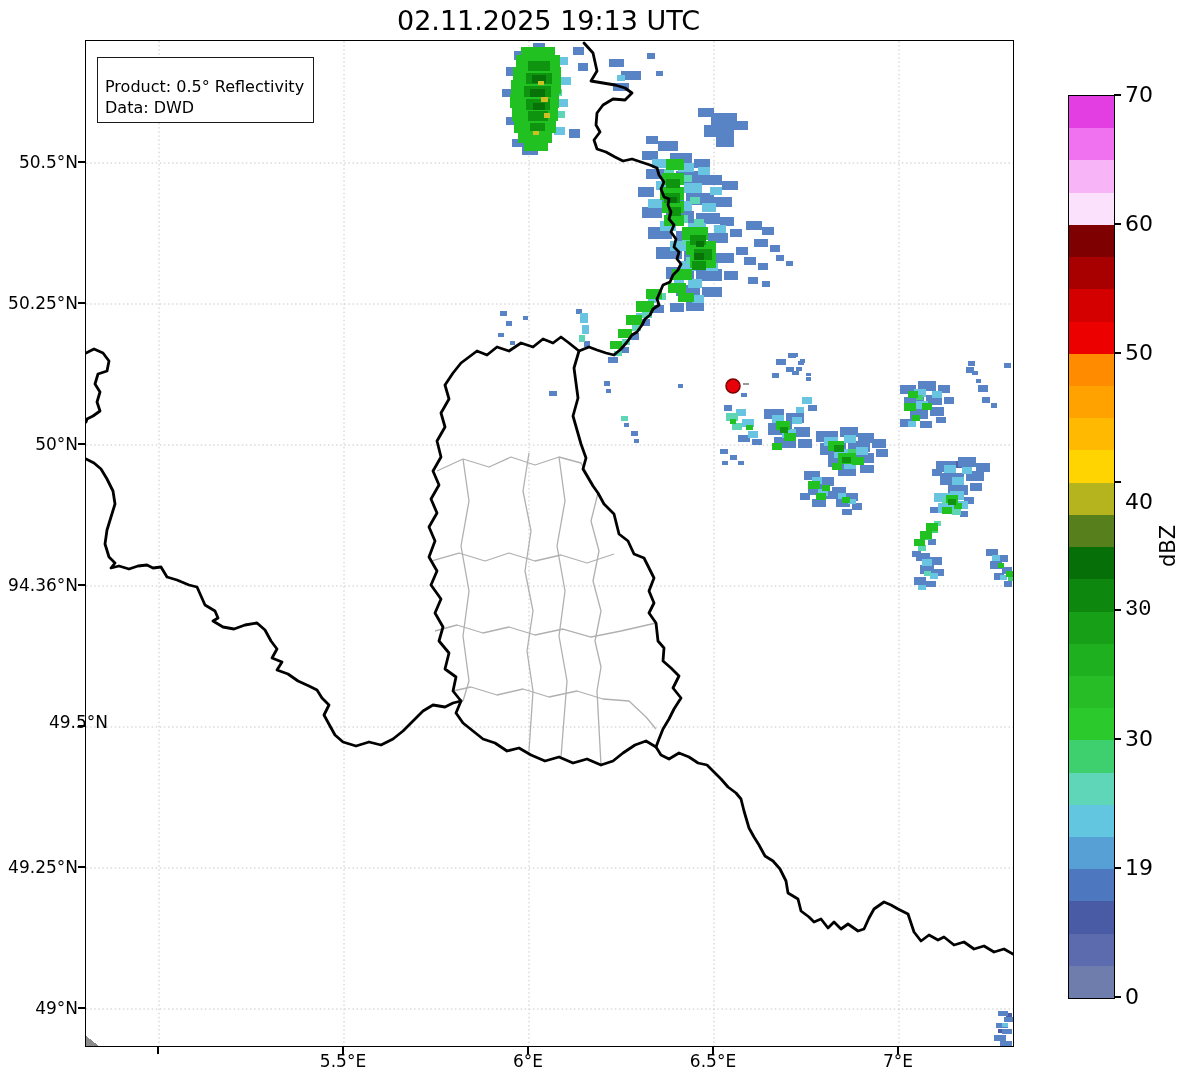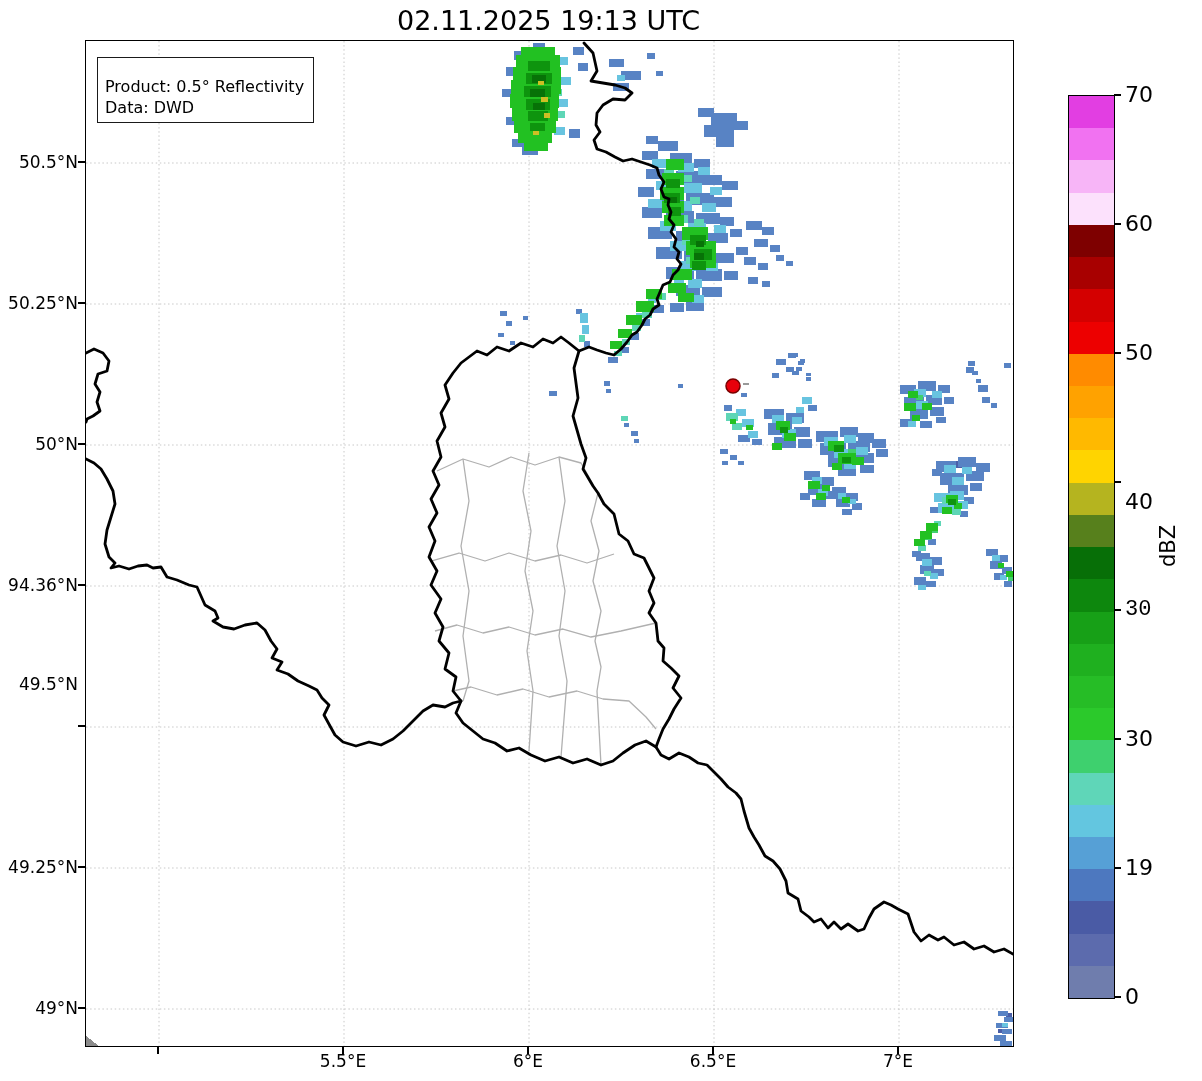--- a/index.html
+++ b/index.html
@@ -433,21 +433,21 @@
 
   <div id="axis-labels">
       <div class="lat-lbl" style="top: 151px;">50.5°N</div>
       <div class="tmy" style="top: 161.2px;"></div>
       <div class="lat-lbl" style="top: 292px;">50.25°N</div>
       <div class="tmy" style="top: 302.2px;"></div>
       <div class="lat-lbl" style="top: 433px;">50°N</div>
       <div class="tmy" style="top: 443.2px;"></div>
       <div class="lat-lbl" style="top: 574px;">94.36°N</div>
       <div class="tmy" style="top: 584.2px;"></div>
-      <div class="lat-lbl" style="top: 673px;">49.5°N</div>
+      <div class="lat-lbl" style="top: 711px; padding-left: 30px;">49.5°N</div>
       <div class="tmy" style="top: 725.2px;"></div>
       <div class="lat-lbl" style="top: 856px;">49.25°N</div>
       <div class="tmy" style="top: 866.2px;"></div>
       <div class="lat-lbl" style="top: 997px;">49°N</div>
       <div class="tmy" style="top: 1007.2px;"></div>
       <div class="lon-lbl" style="left: 113px; margin-top: 44px;">5°E</div>
       <div class="tmx" style="left: 157.2px;"></div>
       <div class="lon-lbl" style="left: 298px;">5.5°E</div>
       <div class="tmx" style="left: 342.2px;"></div>
       <div class="lon-lbl" style="left: 483px;">6°E</div>

